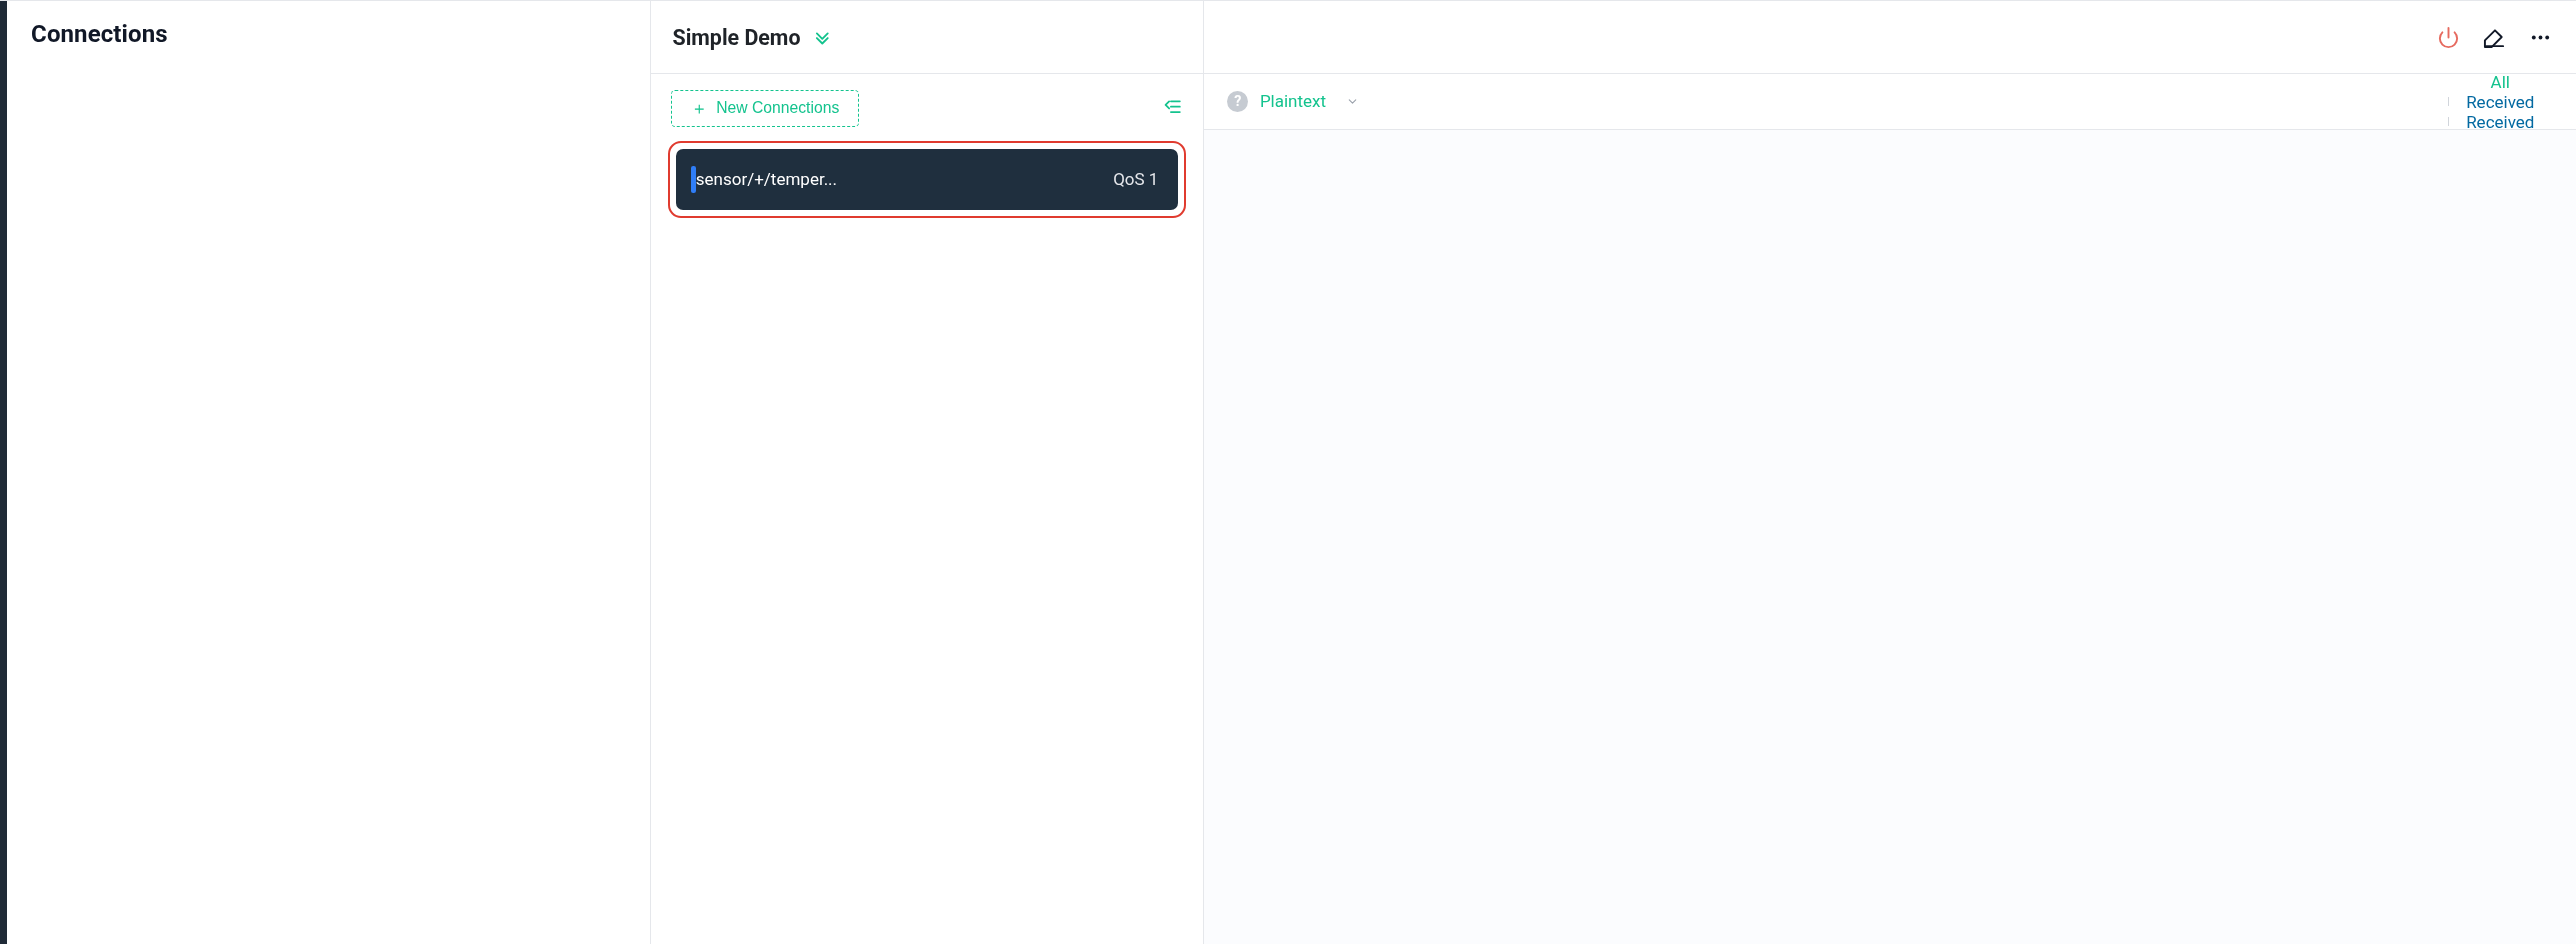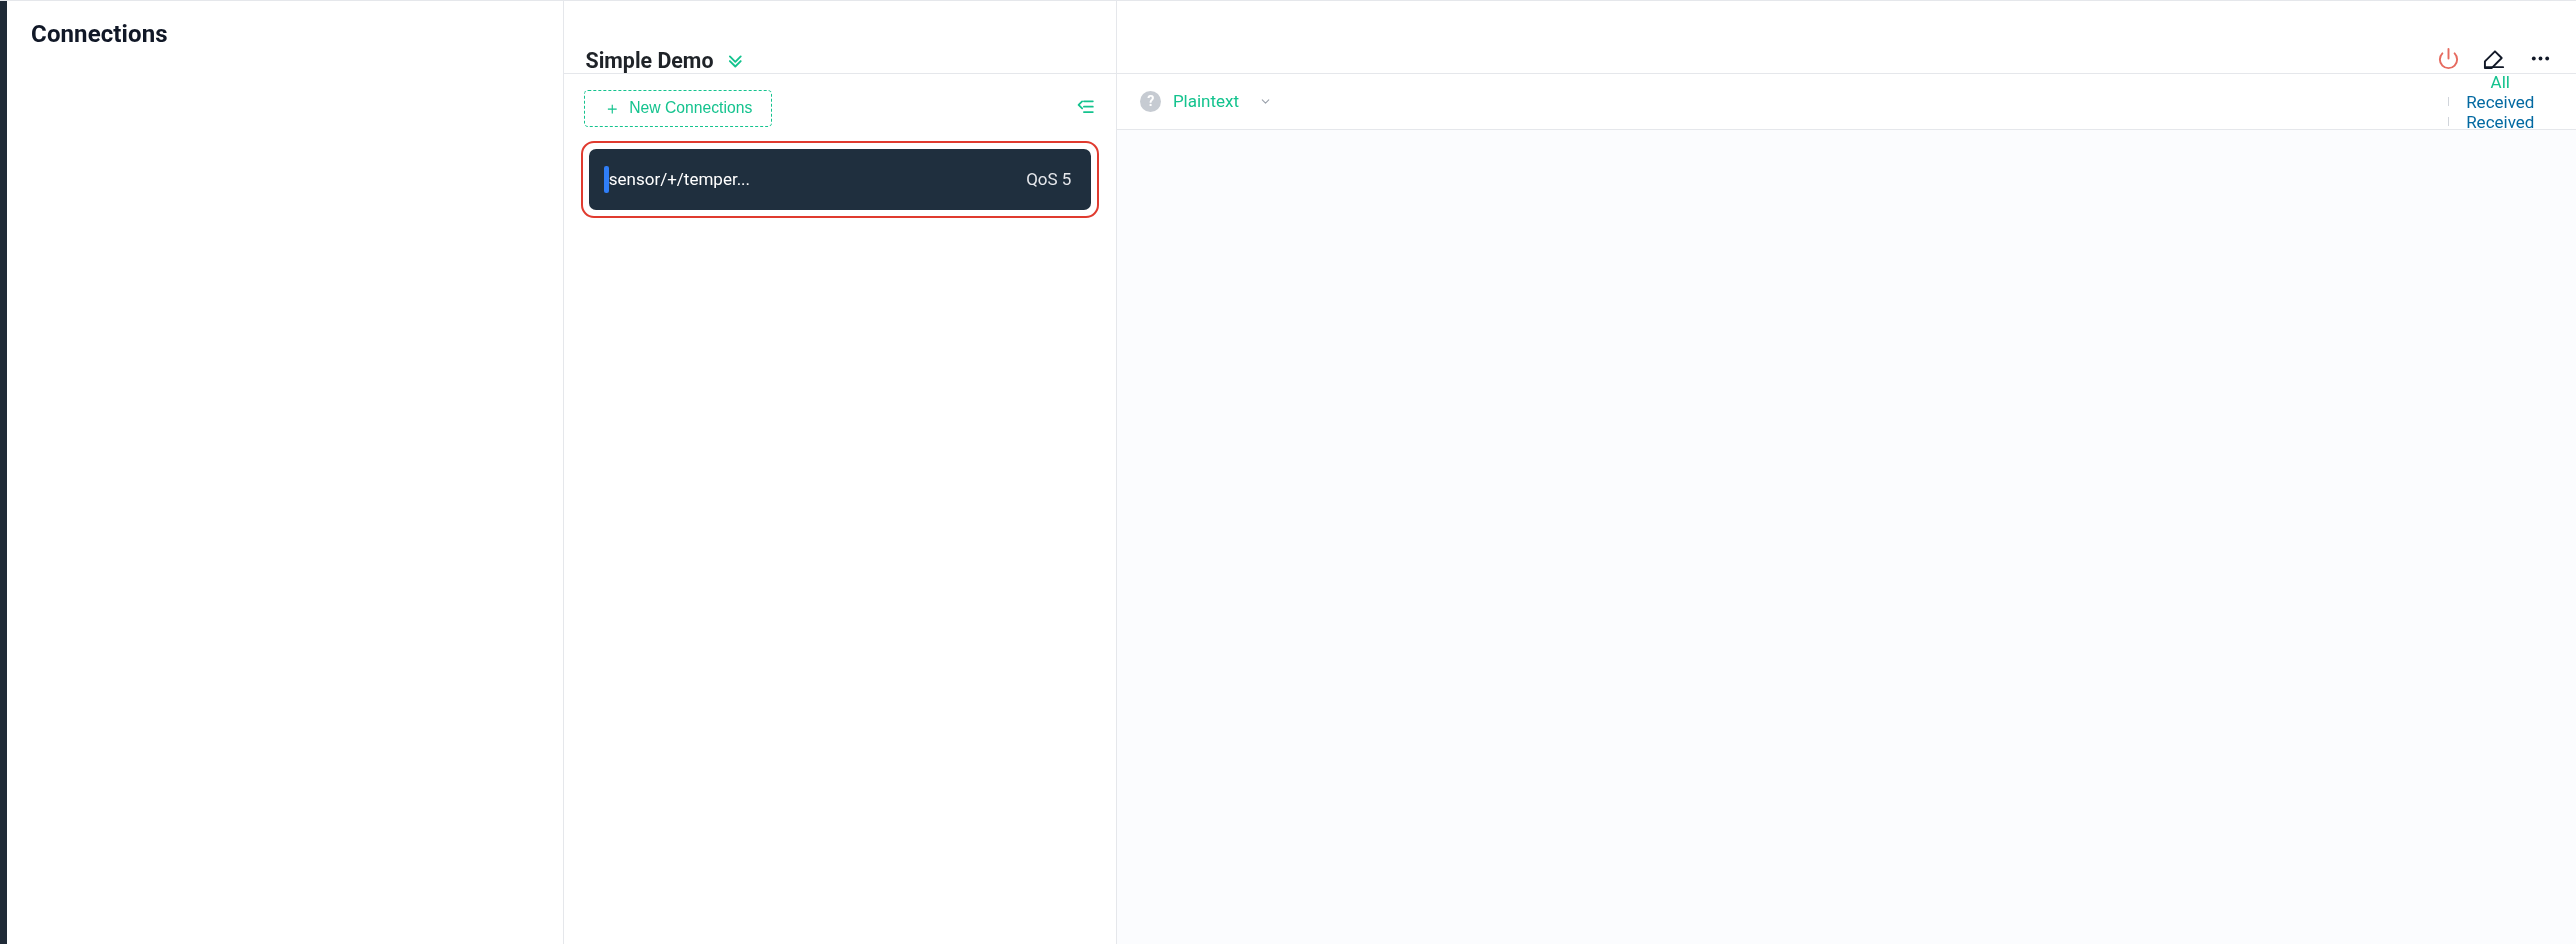--- a/index.html
+++ b/index.html
@@ -8,21 +8,21 @@
 
   
   .navstrip {
     width:7.1px;
     background:#1f2a37;
     flex:0 0 auto;
   }
 
   
   .connections {
-    width:557px;
+    width:644px;
     flex:0 0 auto;
     border-right:0.7px solid #e5e7eb;
     display:flex;
     flex-direction:column;
   }
   .connections-header{
     padding:18.6px 24px 10px 24px;
   }
   .connections-header h1{
     font-size:24px;
@@ -57,21 +57,21 @@
     border-right:0.7px solid #e5e7eb;
     display:flex;
     flex-direction:column;
     background:#fff;
   }
 
   
   .top-header{
     height:73px;
     display:flex;
-    align-items:flex-end;
+    align-items:center;
     padding:0 21.4px;
     border-bottom:0.7px solid #e5e7eb;
     background:#fff;
   }
   .conn-title{
     display:flex;
     align-items:center;
     gap:13px;
   }
   .conn-title .name{
@@ -263,21 +263,21 @@
     </span>
   </div>
 
   <div class="sub-cards">
     <div class="sub-card-outer">
       <div class="sub-card">
         <div class="left">
           <span class="color-bar"></span>
           <span class="topic">sensor/+/temper...</span>
         </div>
-        <span class="qos">QoS 5</span>
+        <span class="qos">QoS 1</span>
       </div>
     </div>
   </div>
 </section>
 
 <section class="messages">
   <div class="top-header">
     <div class="hdr-actions">
       <button class="icon-btn">
         <svg width="23" height="23" viewBox="0 0 24 24" fill="none" stroke="#e66a5f" stroke-width="2" stroke-linecap="round" stroke-linejoin="round">

